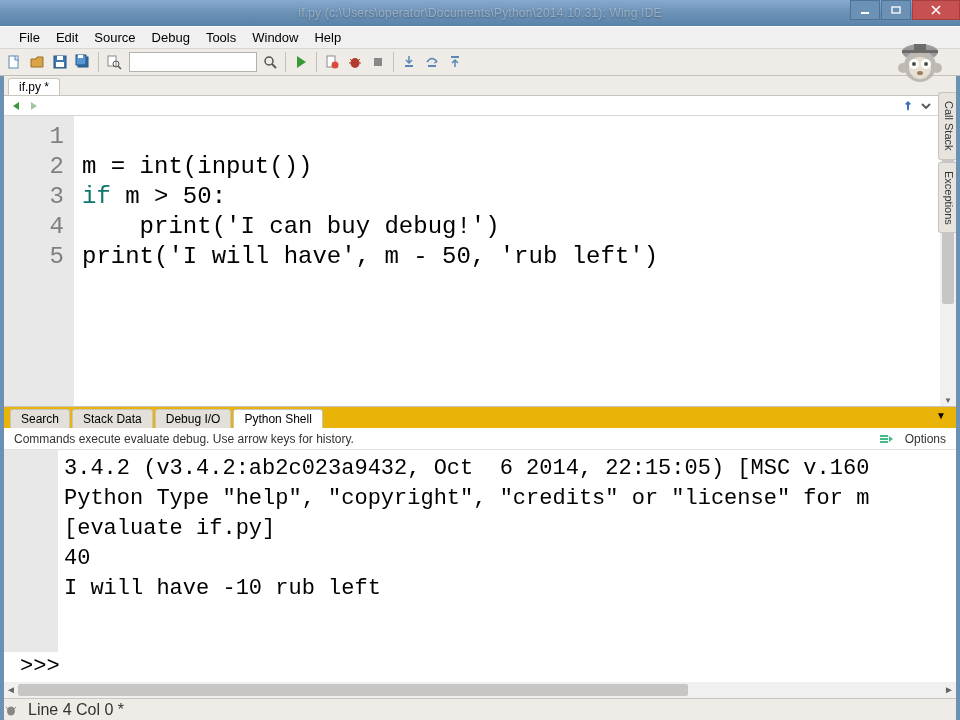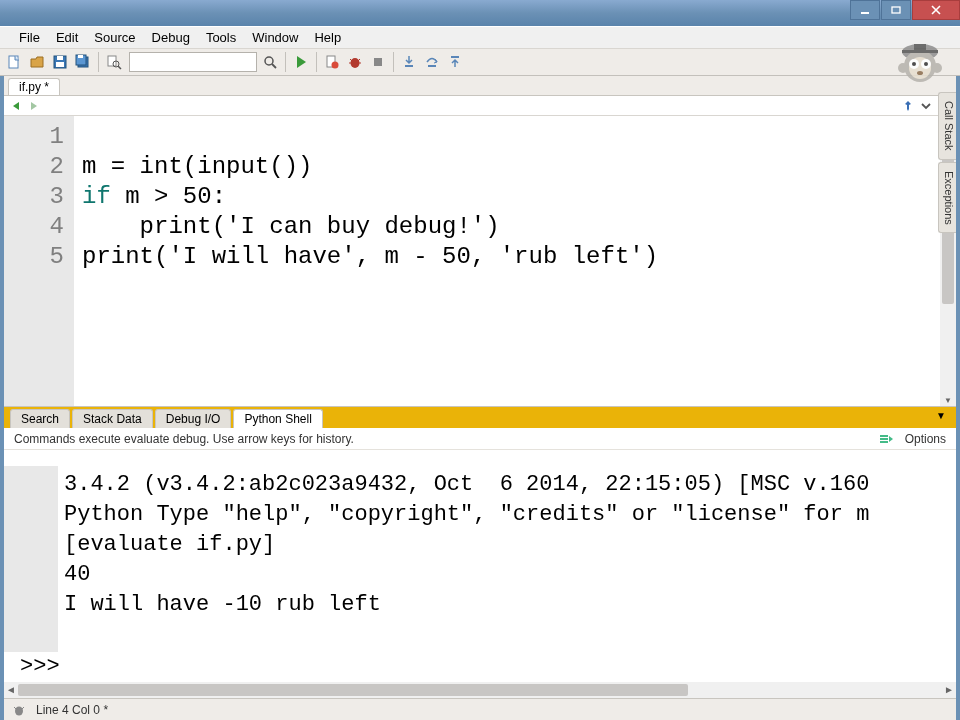--- a/index.html
+++ b/index.html
@@ -35,39 +35,40 @@
 .vscroll .thumb{position:absolute;left:2px;right:2px;top:8px;height:180px;background:#c8c6c4;border-radius:2px;}
 .vscroll .arrow-up{position:absolute;top:0;left:0;right:0;height:10px;font-size:8px;text-align:center;color:#666;}
 .vscroll .arrow-down{position:absolute;bottom:0;left:0;right:0;height:10px;font-size:8px;text-align:center;color:#666;}
 .bottom-tabs{height:22px;background:#eab308;display:flex;align-items:flex-end;border-top:1px solid #c8c5bf;padding-left:6px;position:relative;}
 .btab{padding:2px 10px;font-size:12px;border:1px solid #c8c5bf;border-bottom:none;background:#e3e0da;margin-right:2px;border-top-left-radius:3px;border-top-right-radius:3px;cursor:pointer;}
 .btab.active{background:#fff;}
 .btab-arrow{position:absolute;right:10px;top:3px;font-size:10px;}
 .shell-pane{flex:1;display:flex;flex-direction:column;background:#fff;}
 .shell-header{height:22px;display:flex;align-items:center;justify-content:space-between;padding:0 10px;font-size:12px;color:#333;border-bottom:1px solid #e5e2dc;}
 .shell-opts{display:flex;align-items:center;gap:12px;justify-content:center;}
-.shell-body{flex:1;display:flex;position:relative;margin-top:16px;}
+.shell-body{flex:1;display:flex;position:relative;}
 .shell-gutter{width:54px;background:#e8e8e8;}
 .shell-text{flex:1;font-family:"Consolas","Courier New",monospace;font-size:22px;line-height:30px;white-space:pre;padding:4px 0 0 6px;color:#000;overflow:hidden;}
 .prompt{font-family:"Consolas","Courier New",monospace;font-size:22px;padding-left:16px;line-height:30px;}
 .hscroll{height:16px;background:#f0f0f0;position:relative;}
 .hscroll .arrow-l{position:absolute;left:0;top:0;bottom:0;width:14px;text-align:center;font-size:10px;color:#666;line-height:16px;}
 .hscroll .arrow-r{position:absolute;right:0;top:0;bottom:0;width:14px;text-align:center;font-size:10px;color:#666;line-height:16px;}
 .hscroll .thumb{position:absolute;left:14px;top:2px;bottom:2px;width:670px;background:#c8c6c4;border-radius:2px;}
-.statusbar{height:22px;background:#efece8;border-top:1px solid #c8c5bf;display:flex;align-items:center;padding:0 8px;font-size:12px;color:#333;gap:10px;}
+.statusbar{height:22px;background:#efece8;border-top:1px solid #c8c5bf;display:flex;align-items:center;padding:0 0;font-size:16px;color:#333;gap:10px;}
 .side-tabs{position:absolute;right:4px;top:92px;width:18px;display:flex;flex-direction:column;}
 .side-tab{writing-mode:vertical-rl;padding:8px 1px;font-size:11px;background:#e7e4de;border:1px solid #c8c5bf;border-right:none;border-bottom-left-radius:3px;border-top-left-radius:3px;cursor:pointer;color:#333;margin-bottom:2px;}
 .monkey{position:absolute;right:12px;top:36px;width:56px;height:56px;opacity:0.85;}
 svg{display:block;}
 </style>
 </head>
 <body>
 
 <div class="window">
   <div class="titlebar">
+    <span class="title-text">if.py (c:\Users\operator\Documents\Python\2014.10.31): Wing IDE</span>
     <div class="win-controls">
       <div class="win-btn min-btn">
         <svg viewBox="0 0 10 8">
             <rect x="1" y="6" width="8" height="2" fill="#fff"></rect>
           </svg>
       </div>
       <div class="win-btn max-btn">
         <svg viewBox="0 0 10 8">
             <rect x="1" y="1" width="8" height="6" fill="none" stroke="#fff" stroke-width="1.3"></rect>
           </svg>

